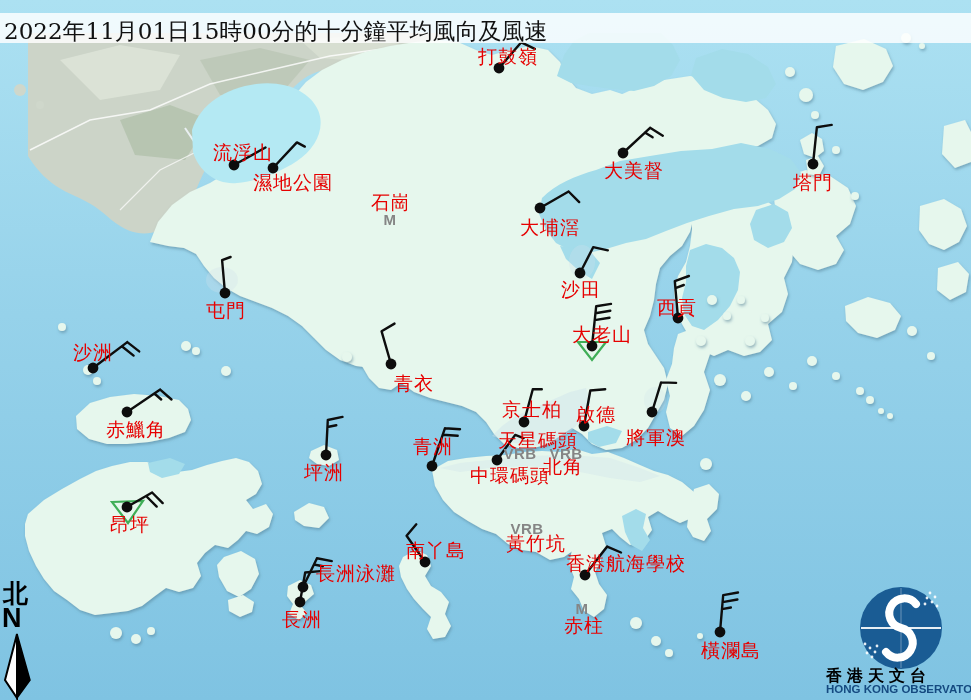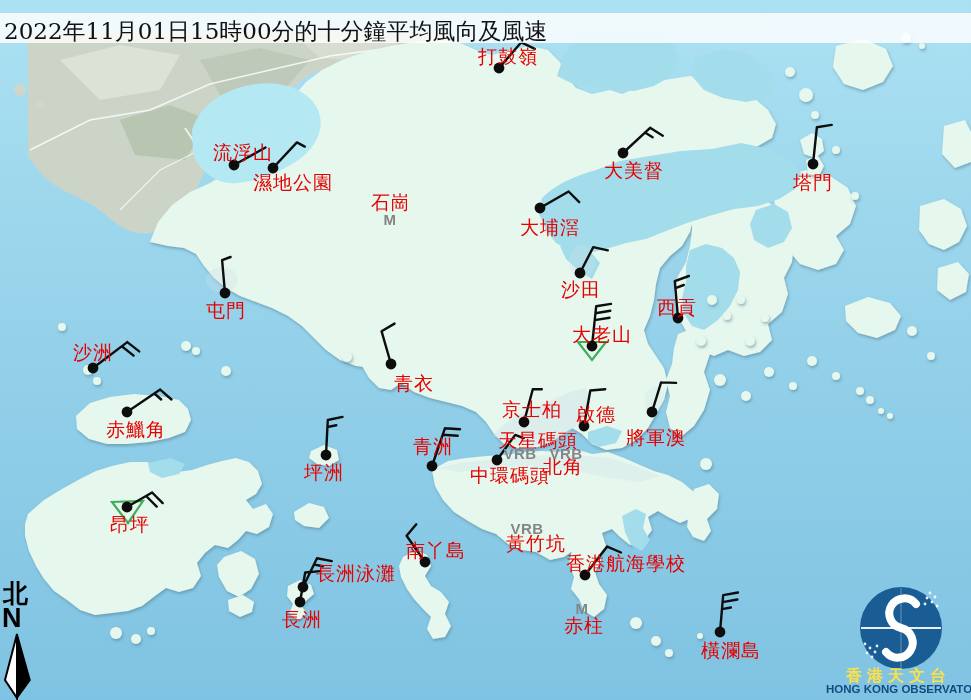--- a/index.html
+++ b/index.html
@@ -15,21 +15,21 @@
     font-family:"Liberation Sans",sans-serif;letter-spacing:0.5px;}
   .title-bar{position:absolute;left:0;top:4px;width:100%;height:30px;
     background:rgba(255,255,255,0.82);z-index:30;margin-top:9px;}
   .title-text{position:absolute;left:4px;top:3px;font-size:23px;color:#111;
     white-space:nowrap;font-family:"DejaVu Serif",serif;}
   .north-box{position:absolute;left:0px;top:581px;width:44px;height:119px;z-index:25;}
   .north-zh{position:absolute;left:3px;top:0px;font-size:25px;font-weight:bold;color:#000;line-height:1;}
   .north-en{position:absolute;left:2px;top:24px;font-size:27px;font-weight:bold;color:#000;line-height:1;
     font-family:"Liberation Sans",sans-serif;}
   .logo-box{position:absolute;left:826px;top:583px;width:145px;height:117px;z-index:25;}
-  .logo-zh{position:absolute;left:0;top:85px;width:100%;text-align:center;color:#fde047;
+  .logo-zh{position:absolute;left:0;top:85px;width:100%;text-align:left;color:#000000;
     font-size:16px;font-weight:bold;letter-spacing:5px;line-height:1;white-space:nowrap;}
   .logo-en{position:absolute;left:0;top:101px;width:100%;text-align:center;color:#154a80;
     font-size:11.5px;font-weight:bold;line-height:1;white-space:nowrap;
     font-family:"Liberation Sans",sans-serif;letter-spacing:0px;}
 </style>
 </head>
 <body>
 
 <div class="stage">
 

